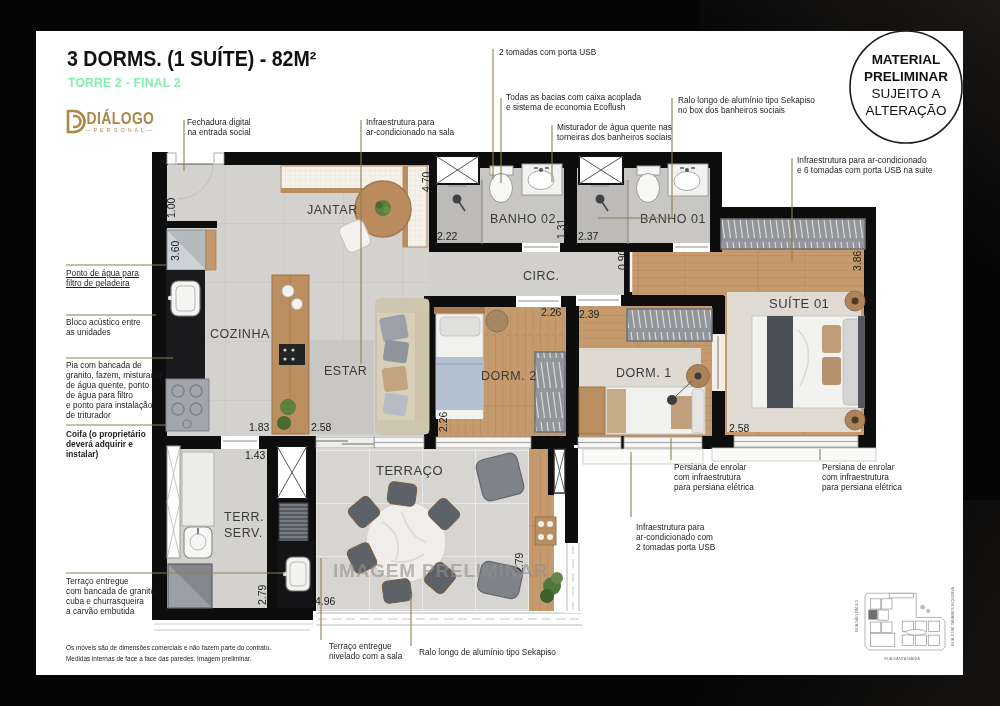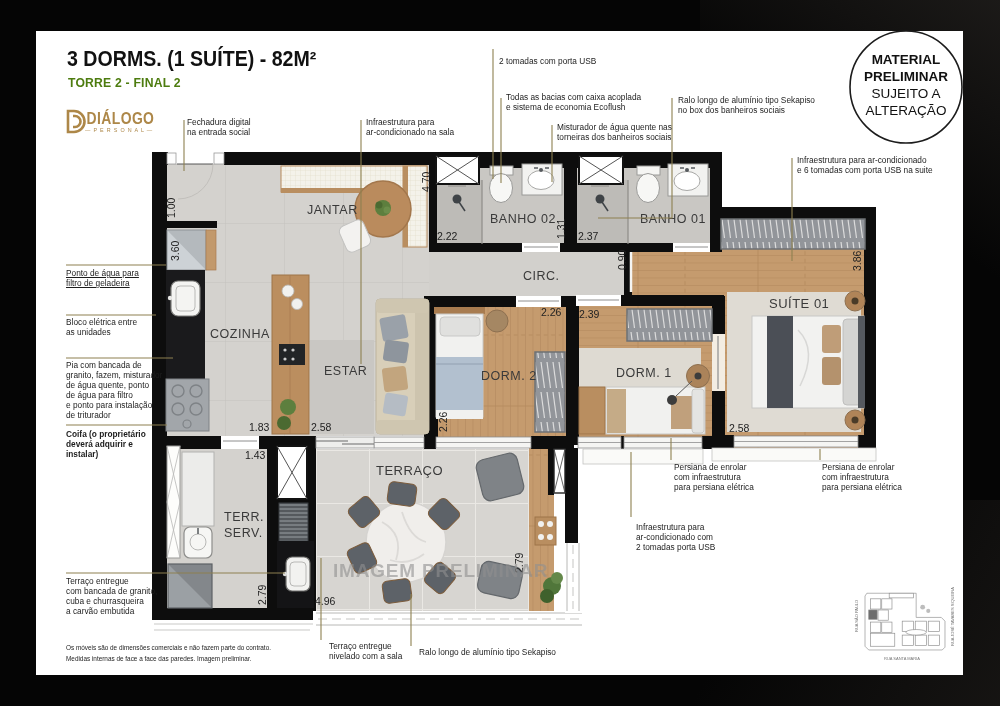--- a/index.html
+++ b/index.html
@@ -8,21 +8,21 @@
        font-family:"Liberation Sans",sans-serif;}
   #bg1{position:absolute;left:700px;top:0;width:300px;height:300px;
        background:linear-gradient(215deg,rgba(70,65,60,.35),rgba(0,0,0,0) 55%);}
   #bg2{position:absolute;left:600px;top:500px;width:400px;height:206px;
        background:linear-gradient(300deg,rgba(60,55,50,.30),rgba(0,0,0,0) 60%);}
   #page{position:absolute;left:36px;top:31px;width:927px;height:644px;background:#ffffff;}
   .t{position:absolute;color:#1d1d1d;font-size:8.3px;line-height:1.2;white-space:pre;}
   .ts{position:absolute;color:#1d1d1d;font-size:6.4px;line-height:1.65;white-space:pre;}
   #title{position:absolute;left:67px;top:49.3px;font-size:21.3px;font-weight:bold;color:#111;
          line-height:21.3px;transform:scaleX(.92);transform-origin:0 0;white-space:nowrap;}
-  #subtitle{position:absolute;left:68px;top:76.5px;font-size:12.2px;font-weight:bold;color:#4d7c0f;
+  #subtitle{position:absolute;left:68px;top:76.5px;font-size:12.2px;font-weight:bold;color:#86efac;
          line-height:12.2px;letter-spacing:.2px;white-space:nowrap;}
   #wm{position:absolute;left:333px;top:560px;font-size:19px;font-weight:bold;color:#909090;
       opacity:.60;letter-spacing:.8px;}
 </style>
 </head>
 <body>
 
 <div id="bg1"></div>
 
 <div id="bg2"></div>
@@ -637,44 +637,44 @@
 
 <g font-family="Liberation Sans, sans-serif" font-size="4" fill="#777777">
   <text x="884" y="660">RUA SANTA MARIA</text>
   <text x="858" y="632" transform="rotate(-90 858 632)">RUA SÃO PAULO</text>
   <text x="954" y="646" transform="rotate(-90 954 646)">RUA JOSÉ TAVARES SIQUEIRA</text>
 </g>
 </svg>
 
 <div id="wm">IMAGEM PRELIMINAR</div>
 
-<div class="t" style="left:187px;top:118px;">Fechadura digital
+<div class="t" style="left:187px;top:118px;text-align:right;">Fechadura digital
 na entrada social</div>
 
 <div class="t" style="left:366px;top:118px;">Infraestrutura para
 ar-condicionado na sala</div>
 
-<div class="t" style="left:499px;top:57px;">2 tomadas com porta USB</div>
+<div class="t" style="left:499px;top:48px;">2 tomadas com porta USB</div>
 
 <div class="t" style="left:506px;top:93px;">Todas as bacias com caixa acoplada
 e sistema de economia Ecoflush</div>
 
 <div class="t" style="left:557px;top:123px;">Misturador de água quente nas
 torneiras dos banheiros sociais</div>
 
 <div class="t" style="left:678px;top:96px;">Ralo longo de alumínio tipo Sekapiso
 no box dos banheiros sociais</div>
 
 <div class="t" style="left:797px;top:156px;">Infraestrutura para ar-condicionado
 e 6 tomadas com porta USB na suite</div>
 
 <div class="t" style="left:66px;top:269px;text-decoration:underline;">Ponto de água para
 filtro de geladeira</div>
 
-<div class="t" style="left:66px;top:318px;">Bloco elétrica entre
+<div class="t" style="left:66px;top:318px;">Bloco acústico entre
 as unidades</div>
 
 <div class="t" style="left:66px;top:361px;">Pia com bancada de
 granito, fazem, misturador
 de água quente, ponto
 de água para filtro
 e ponto para instalação
 de triturador</div>
 
 <div class="t" style="left:66px;top:430px;font-weight:bold;">Coifa (o proprietário

